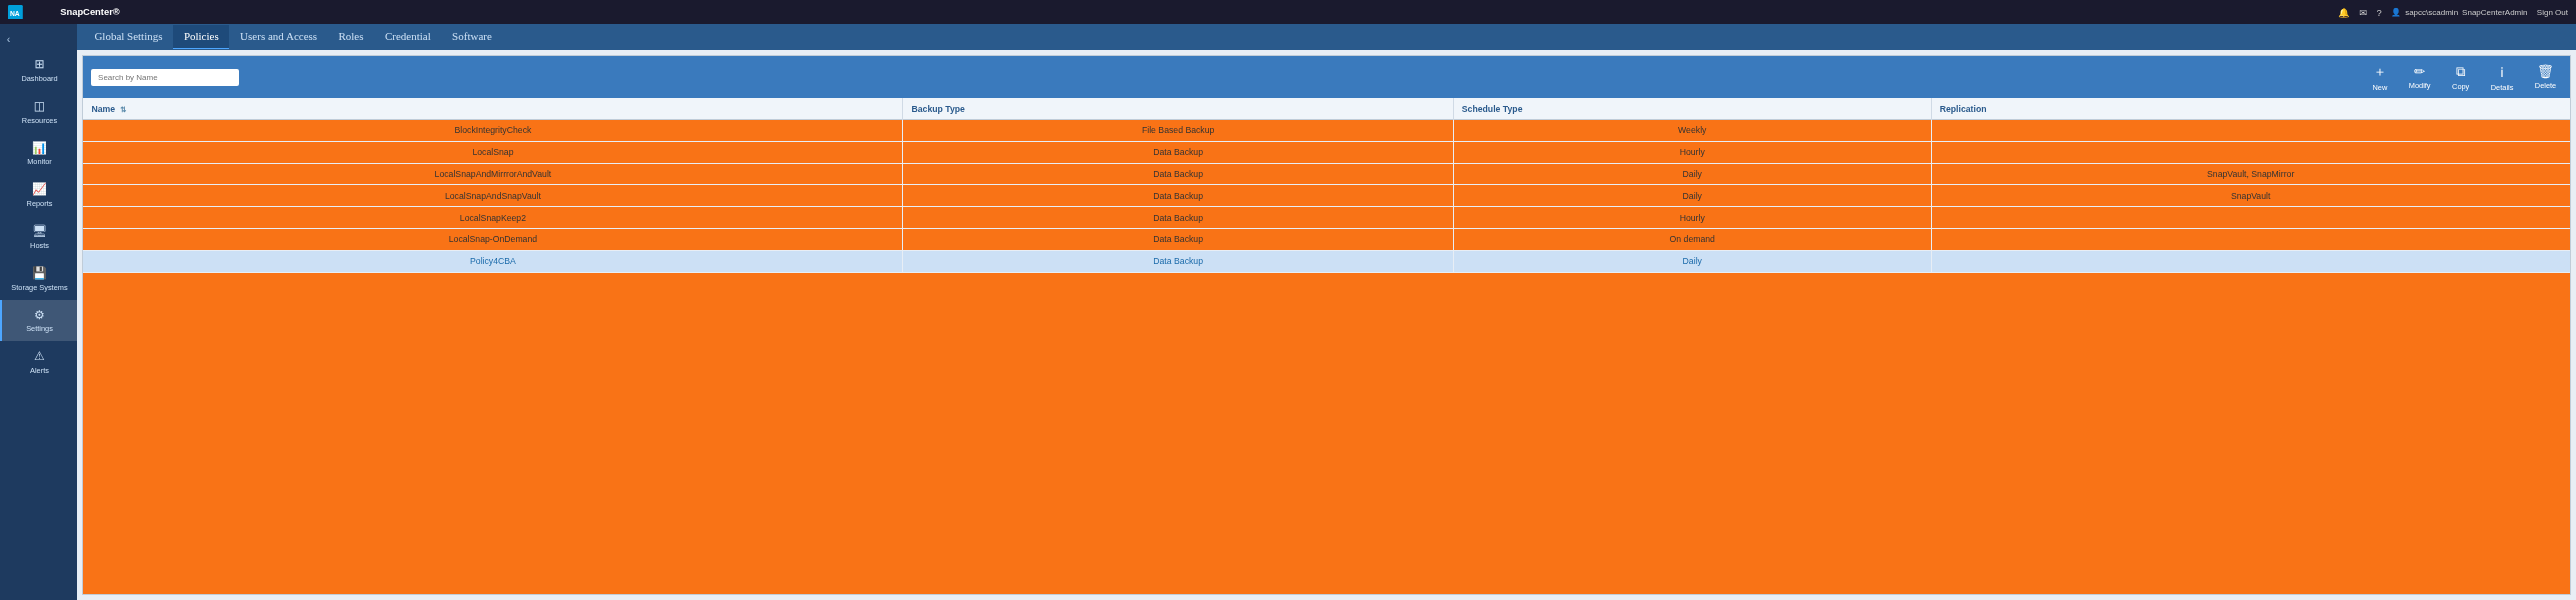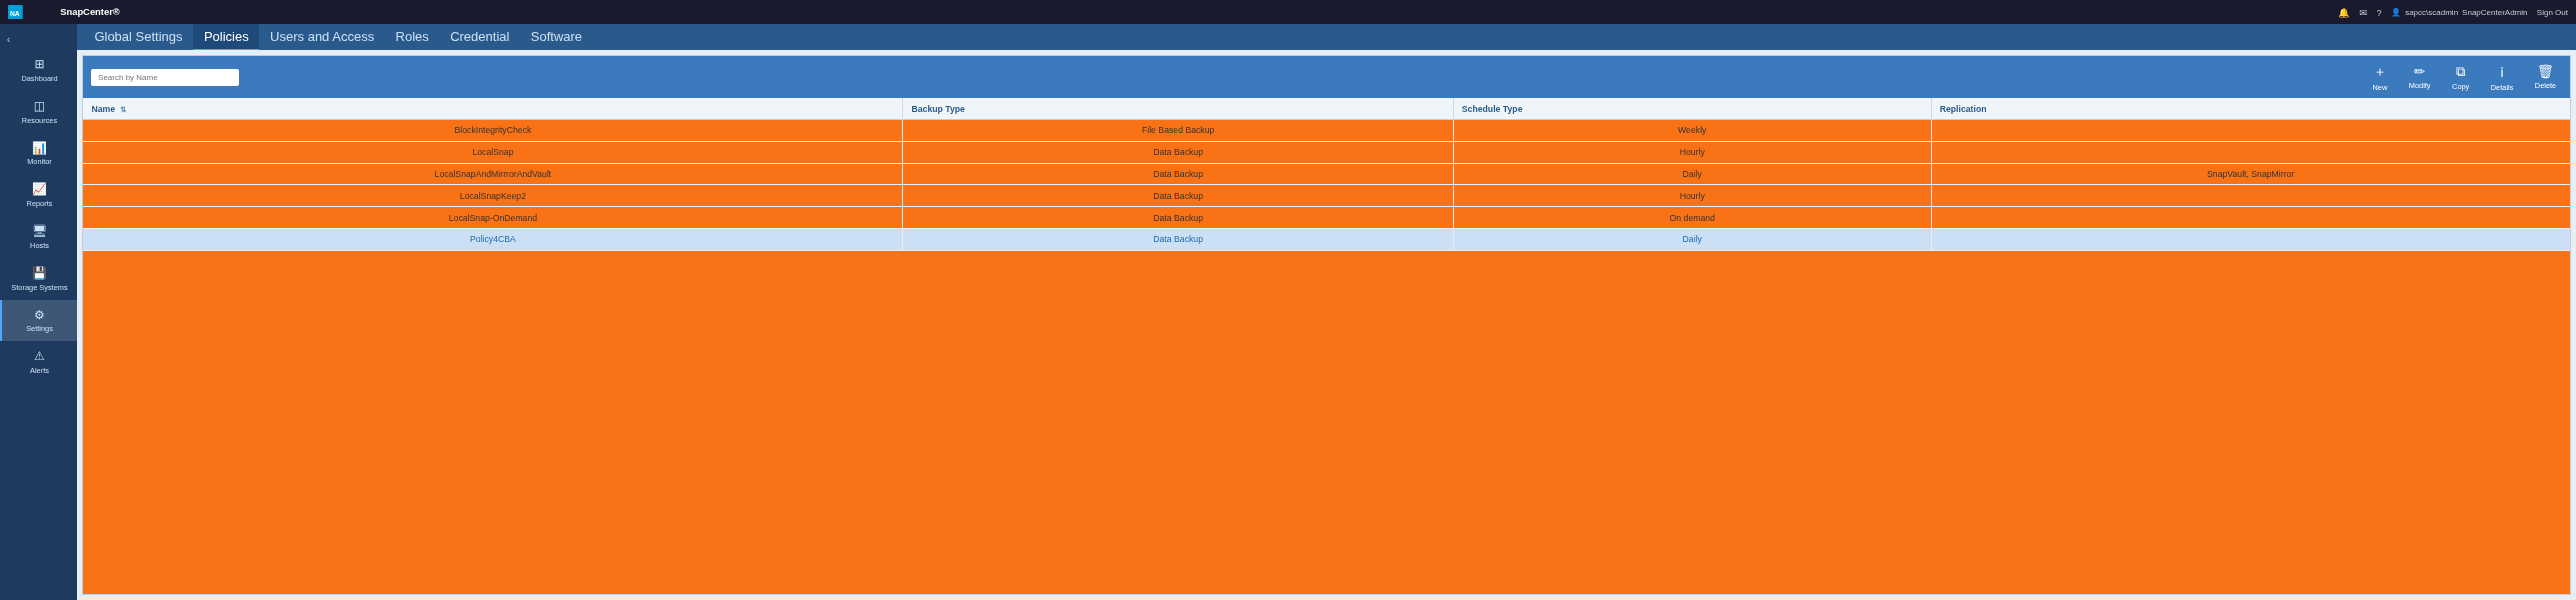--- a/index.html
+++ b/index.html
@@ -95,23 +95,24 @@
       display: flex;
       align-items: center;
       padding: 0 6.7px;
       height: 25.5px;
       gap: 0;
     }
     .tab-item {
       padding: 5.4px 10.7px;
       color: #cce0f5;
       cursor: pointer;
-      font-size: 13px;
+      font-size: 11px;
       border-bottom: 1.3px solid transparent;
       white-space: nowrap;
+      font-family: Liberation Serif, serif;
     }
     .tab-item.active {
       background: #1e4a7a;
       color: #fff;
       border-bottom: 1.3px solid #4da6ff;
     }
 
     
     .sub-header {
       background: #2a5a8c;
@@ -349,20 +350,26 @@
                 <td>Hourly</td>
                 <td></td>
               </tr>
               <tr>
                 <td>LocalSnapAndMirrrorAndVault</td>
                 <td>Data Backup</td>
                 <td>Daily</td>
                 <td>SnapVault, SnapMirror</td>
               </tr>
               <tr>
+                <td>LocalSnapAndSnapVault</td>
+                <td>Data Backup</td>
+                <td>Daily</td>
+                <td>SnapVault</td>
+              </tr>
+              <tr>
                 <td>LocalSnapKeep2</td>
                 <td>Data Backup</td>
                 <td>Hourly</td>
                 <td></td>
               </tr>
               <tr>
                 <td>LocalSnap-OnDemand</td>
                 <td>Data Backup</td>
                 <td>On demand</td>
                 <td></td>

